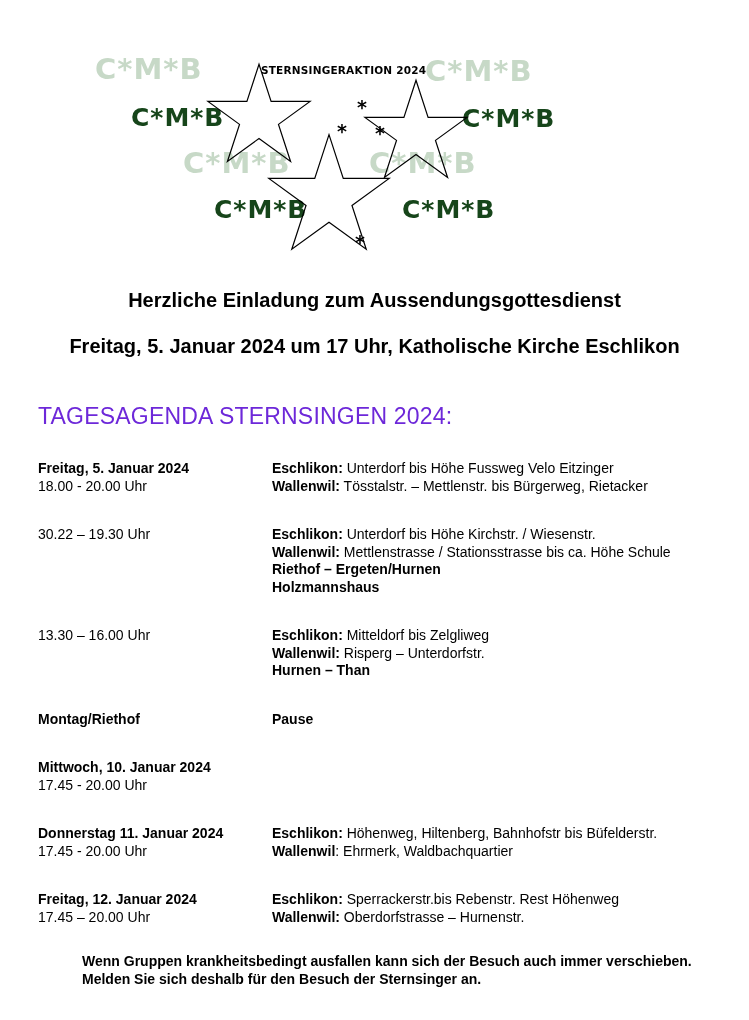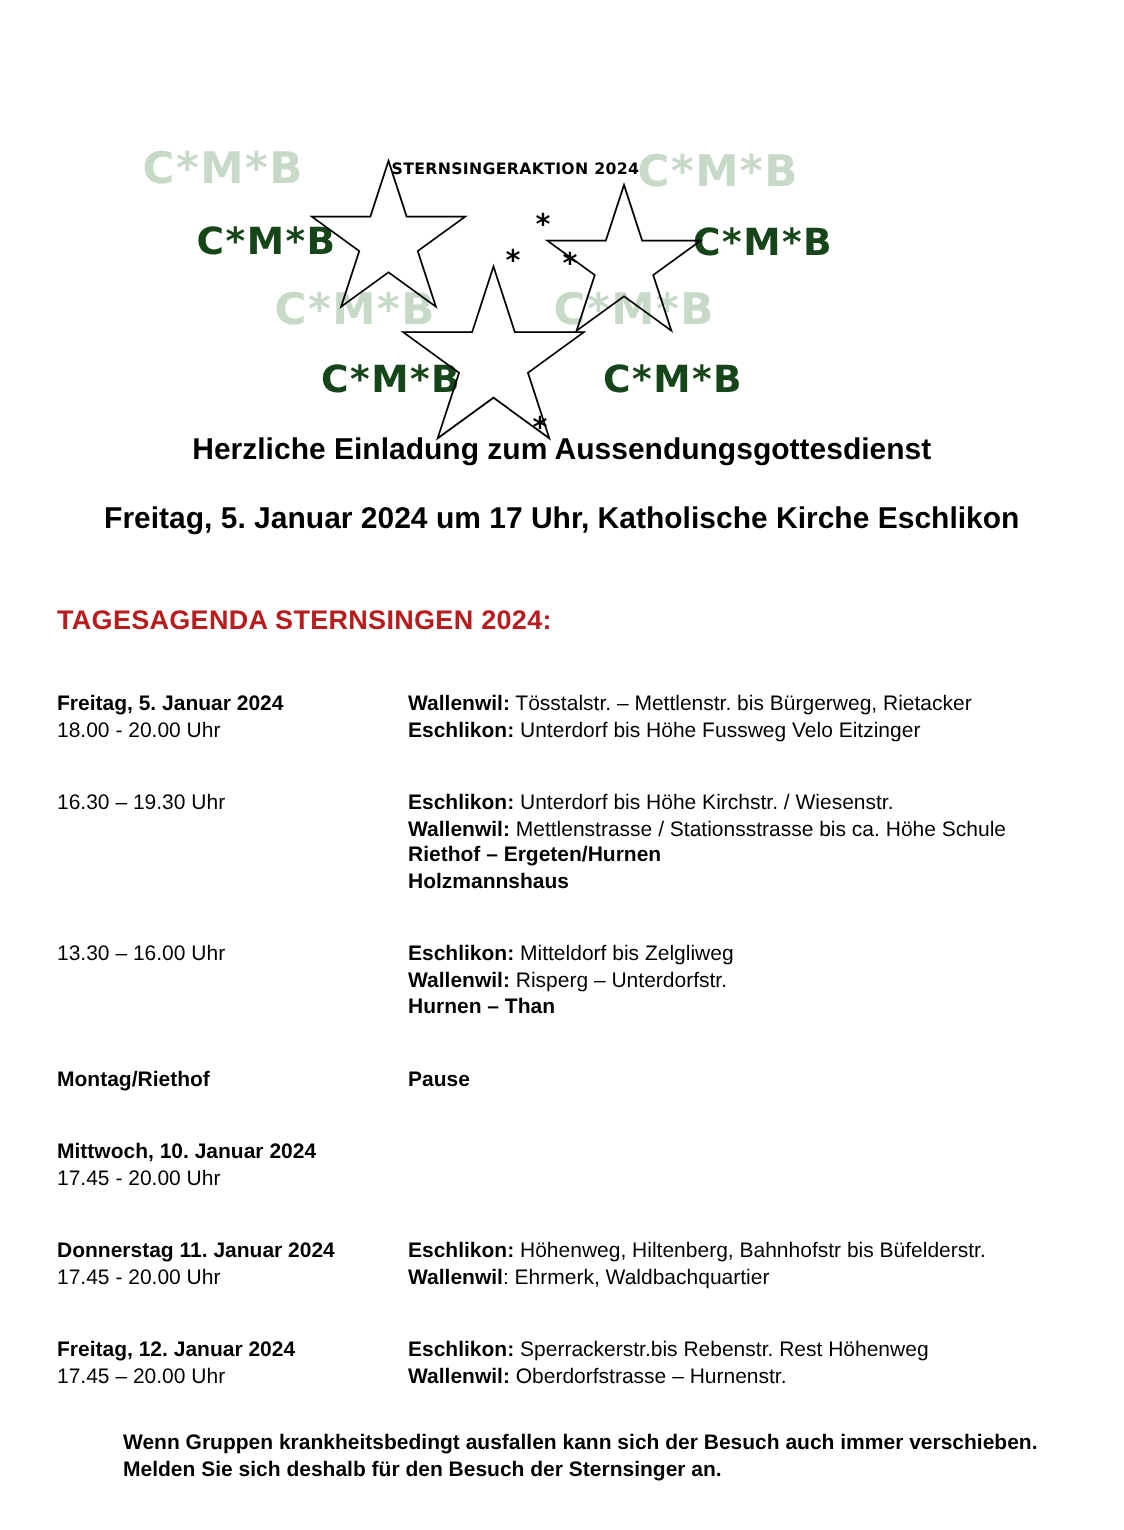--- a/index.html
+++ b/index.html
@@ -5,21 +5,21 @@
   html,body{margin:0;padding:0;background:#ffffff;}
   .page{
     position:relative;
     width:749px;height:1020px;
     background:#ffffff;
     font-family:"Liberation Sans",sans-serif;
     color:#111;
     overflow:hidden;
   }
   
-  .hdr{position:absolute;left:0;top:0;width:687px;height:270px;margin-top:43px;}
+  .hdr{position:absolute;left:0;top:0;width:687px;height:270px;}
   .cmb{
     position:absolute;
     font-family:"DejaVu Sans",sans-serif;
     font-weight:bold;
     letter-spacing:1px;
     white-space:nowrap;
     line-height:1;
   }
   .cmb-light{font-size:29px;}
   .cmb-dark{font-size:25px;}
@@ -42,21 +42,21 @@
     position:absolute;left:0;width:749px;
     text-align:center;
     font-weight:bold;
     font-size:20px;color:#000;white-space:nowrap;
   }
   .inv1{top:289px;}
   .inv2{top:335px;}
   
   .agenda-heading{
     position:absolute;left:38px;top:403px;
-    font-weight:bold;font-size:18px;color:#b91c1c;
+    font-weight:normal;font-size:23px;color:#6d28d9;
     letter-spacing:0.2px;
   }
   .schedule{
     position:absolute;left:38px;top:460px;width:690px;
     font-size:14px;line-height:17.5px;color:#000;
   }
   .agenda-row{
     display:grid;
     grid-template-columns:234px 1fr;
     margin-bottom:31px;
@@ -116,27 +116,27 @@
 
   <div class="agenda-heading">TAGESAGENDA STERNSINGEN 2024:</div>
 
   <div class="schedule">
       <div class="agenda-row">
         <div class="cell-date">
           <div class="date-line">Freitag, 5. Januar 2024</div>
           <div class="time-line">18.00 - 20.00 Uhr</div>
         </div>
         <div class="cell-details">
+          <div class="detail-line"><span class="b">Eschlikon:</span><span> Unterdorf bis Höhe Fussweg Velo Eitzinger</span></div>
           <div class="detail-line"><span class="b">Wallenwil:</span><span> Tösstalstr. – Mettlenstr. bis Bürgerweg, Rietacker</span></div>
-          <div class="detail-line"><span class="b">Eschlikon:</span><span> Unterdorf bis Höhe Fussweg Velo Eitzinger</span></div>
         </div>
       </div>
       <div class="agenda-row">
         <div class="cell-date">
-          <div class="time-line">16.30 – 19.30 Uhr</div>
+          <div class="time-line">30.22 – 19.30 Uhr</div>
         </div>
         <div class="cell-details">
           <div class="detail-line"><span class="b">Eschlikon:</span><span> Unterdorf bis Höhe Kirchstr. / Wiesenstr.</span></div>
           <div class="detail-line"><span class="b">Wallenwil:</span><span> Mettlenstrasse / Stationsstrasse bis ca. Höhe Schule</span></div>
           <div class="detail-line"><span class="b">Riethof – Ergeten/Hurnen</span></div>
           <div class="detail-line"><span class="b">Holzmannshaus</span></div>
         </div>
       </div>
       <div class="agenda-row">
         <div class="cell-date">

